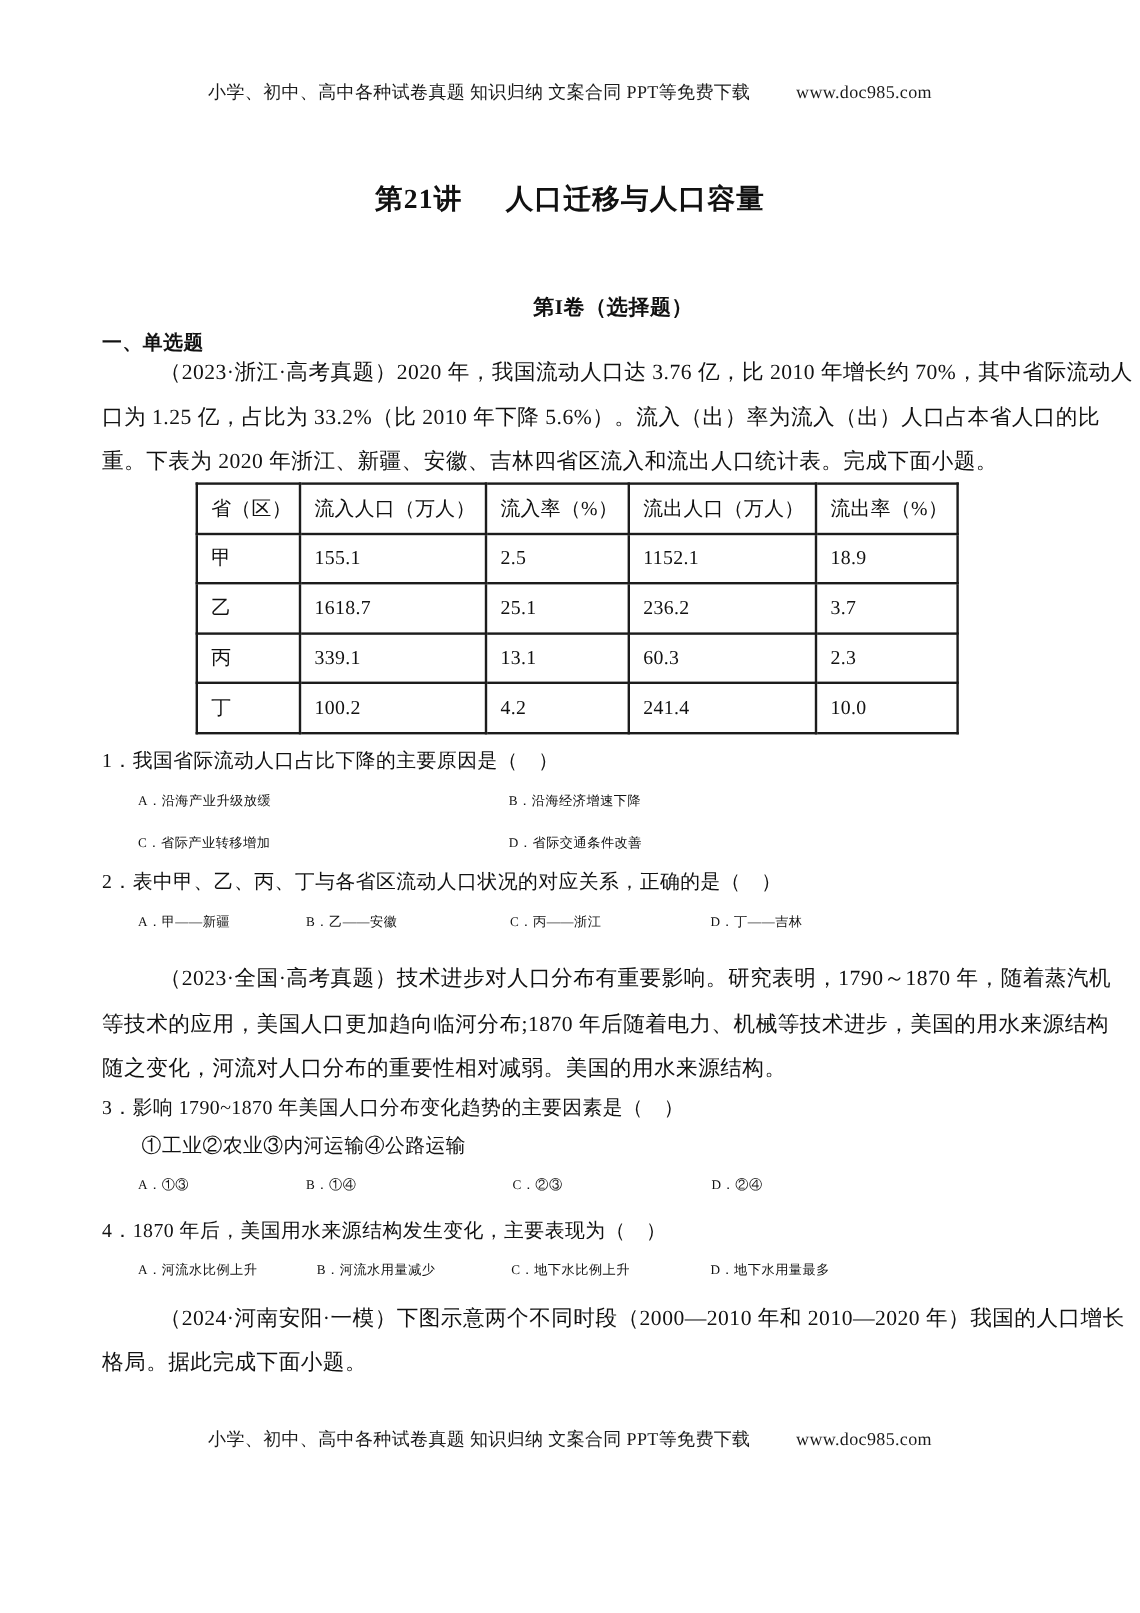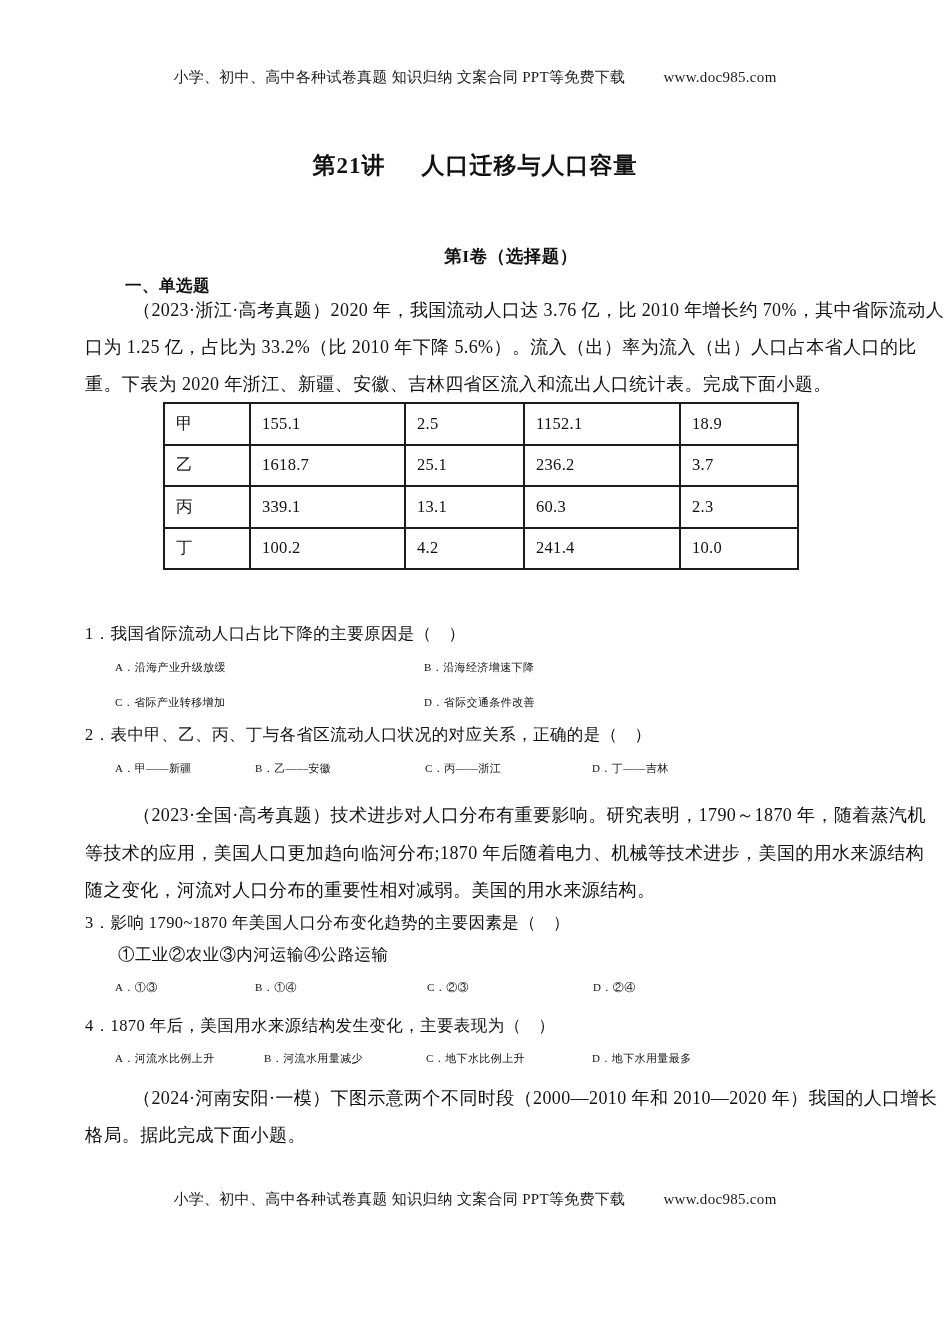--- a/index.html
+++ b/index.html
@@ -51,35 +51,42 @@
   <div class="centerline watermark" style="top:68px;">
     <span>小学、初中、高中各种试卷真题 知识归纳 文案合同 PPT等免费下载</span><span class="url">www.doc985.com</span>
   </div>
 
   <div class="centerline doc-title" style="top:150px;">
     <span>第21讲</span><span class="gap"></span><span>人口迁移与人口容量</span>
   </div>
 
   <div class="centerline section-title" style="top:244px;padding-left:36px;">第I卷（选择题）</div>
 
-  <div class="abs subsection" style="left:85px;top:275px;margin-left:40px;">一、单选题</div>
+  <div class="abs subsection" style="left:85px;top:275px;">一、单选题</div>
 
   <div class="abs line" style="left:133px;top:298px;">（2023·浙江·高考真题）2020 年，我国流动人口达 3.76 亿，比 2010 年增长约 70%，其中省际流动人</div>
   <div class="abs line" style="left:85px;top:335px;">口为 1.25 亿，占比为 33.2%（比 2010 年下降 5.6%）。流入（出）率为流入（出）人口占本省人口的比</div>
   <div class="abs line" style="left:85px;top:372px;">重。下表为 2020 年浙江、新疆、安徽、吉林四省区流入和流出人口统计表。完成下面小题。</div>
 
   <table class="stats">
     <colgroup>
         <col class="c1">
         <col class="c2">
         <col class="c3">
         <col class="c4">
         <col class="c5">
       </colgroup>
     <tbody>
+        <tr>
+      <th>省（区）</th>
+      <th>流入人口（万人）</th>
+      <th>流入率（%）</th>
+      <th>流出人口（万人）</th>
+      <th>流出率（%）</th>
+    </tr>
     <tr>
       <td>甲</td>
       <td>155.1</td>
       <td>2.5</td>
       <td>1152.1</td>
       <td>18.9</td>
     </tr>
     <tr>
       <td>乙</td>
       <td>1618.7</td>

